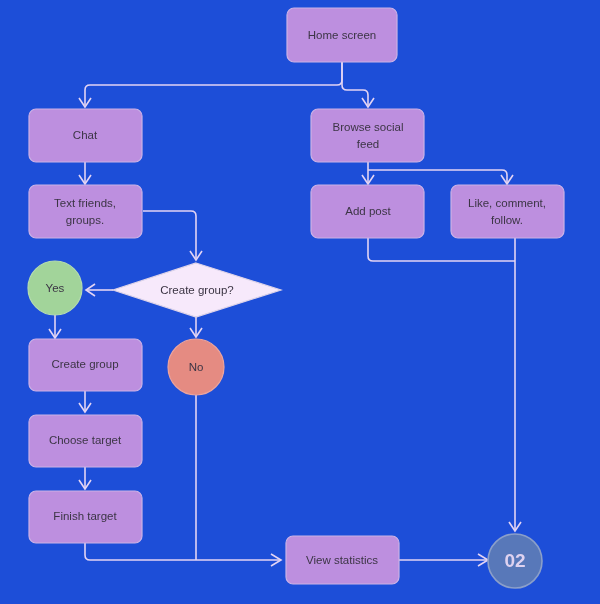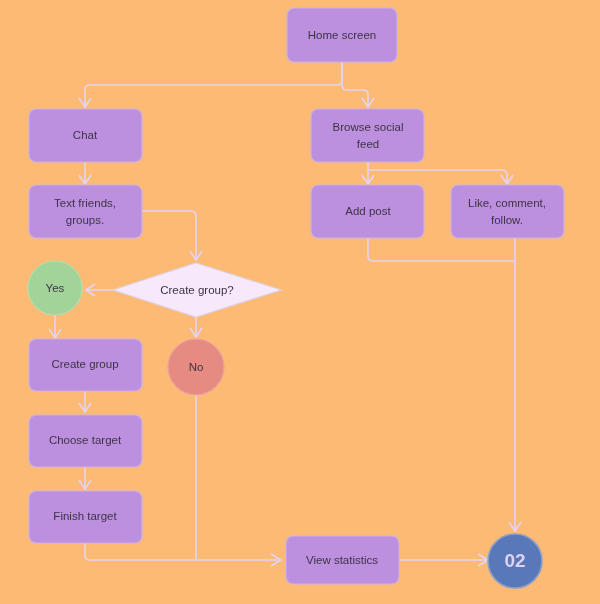--- a/index.html
+++ b/index.html
@@ -4,21 +4,21 @@
 <style>
   html, body {
     margin: 0;
     padding: 0;
     background: #06050f;
   }
   #canvas {
     position: relative;
     width: 600px;
     height: 604px;
-    background: #fdba74;
+    background: #1d4ed8;
     font-family: "Liberation Sans", sans-serif;
     overflow: hidden;
   }
   svg.flow {
     position: absolute;
     left: 0;
     top: 0;
     width: 600px;
     height: 604px;
   }

